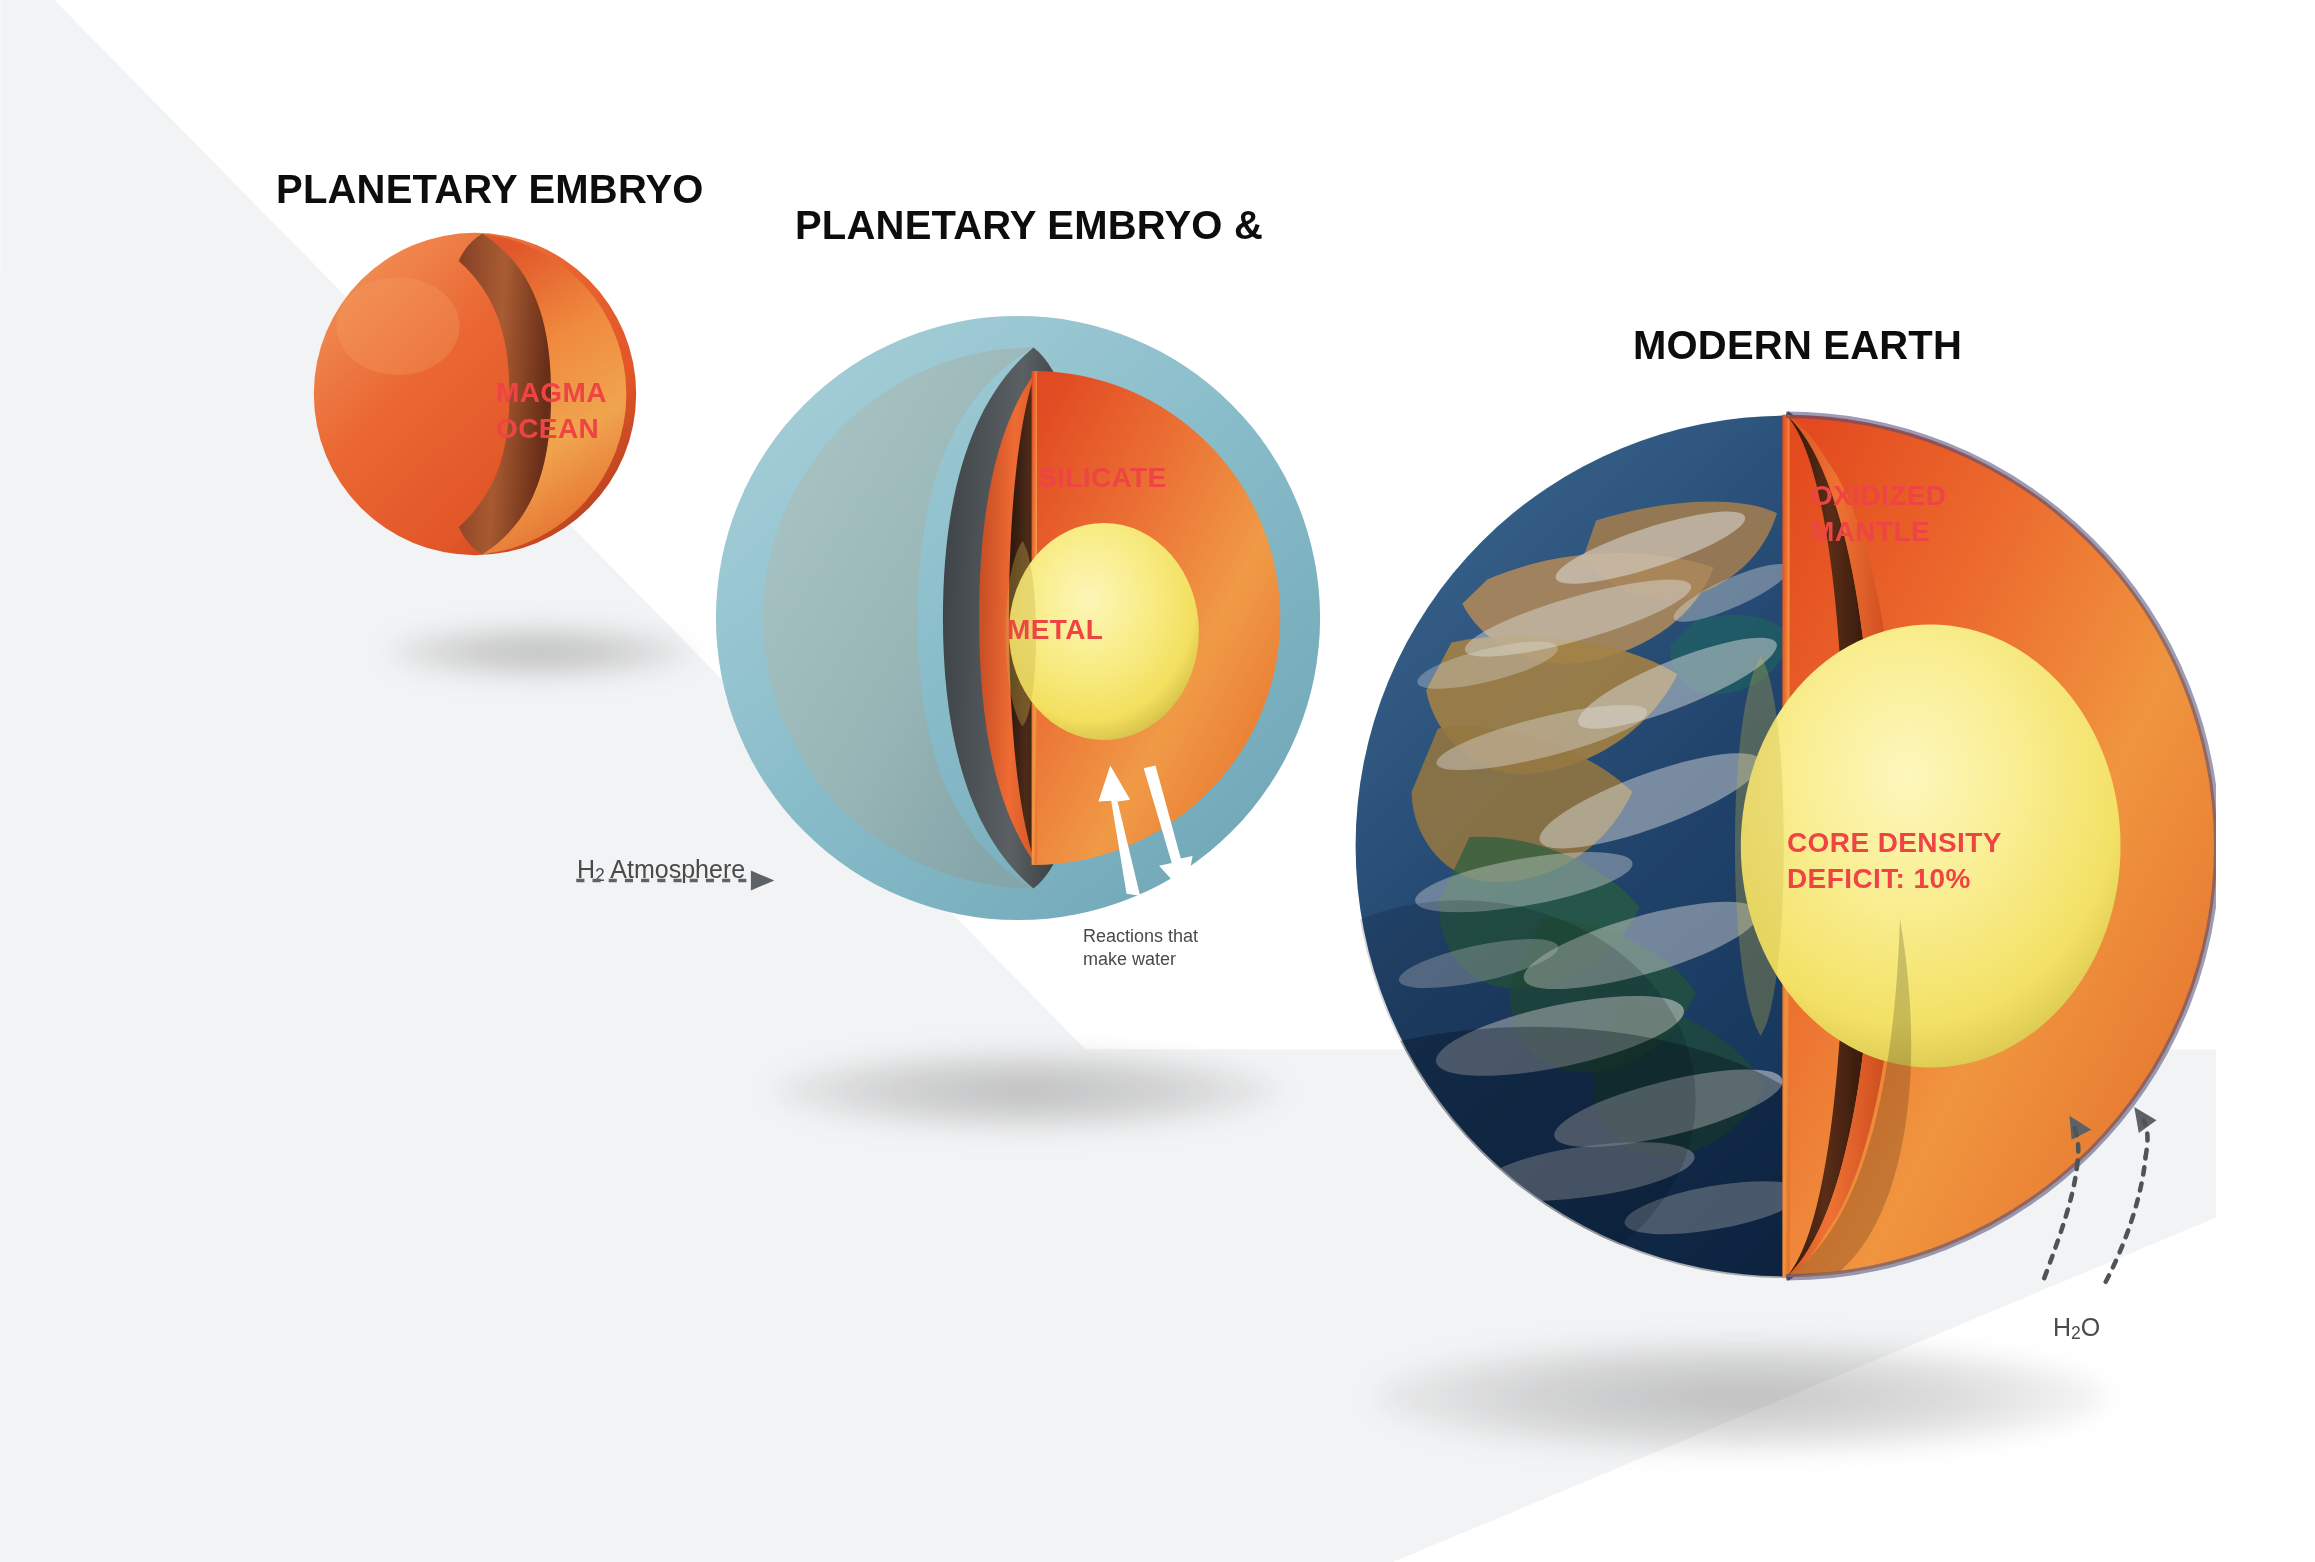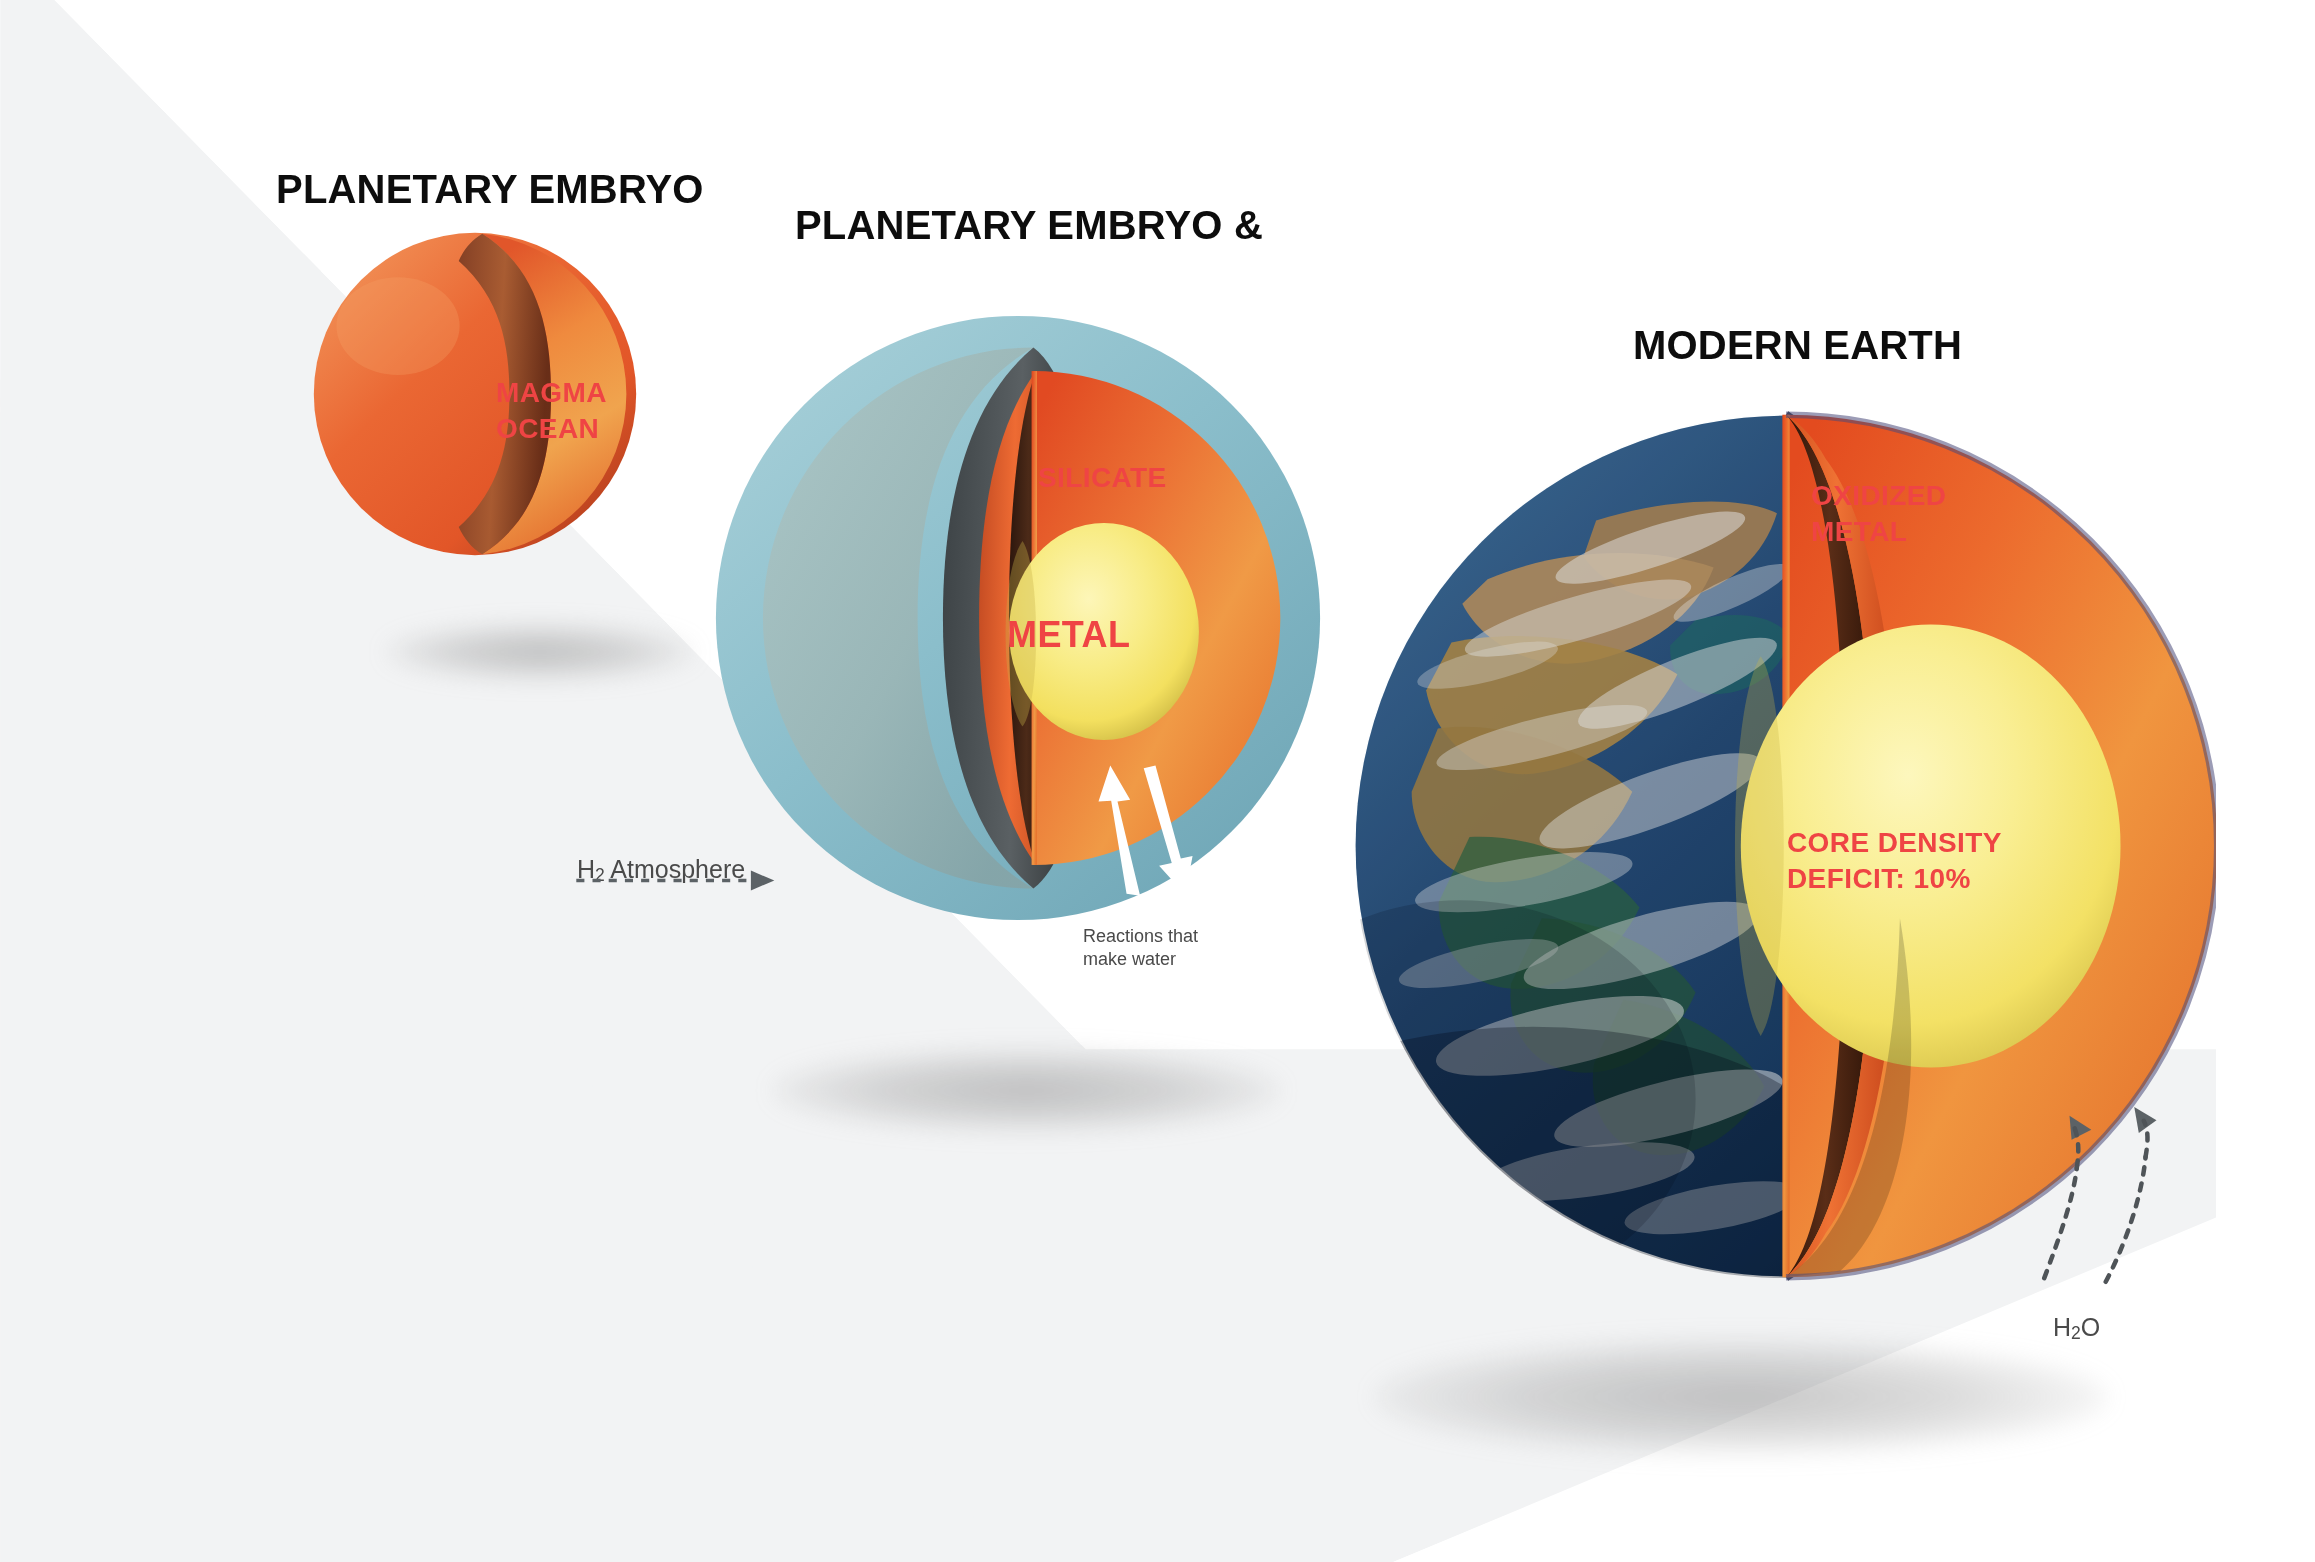--- a/index.html
+++ b/index.html
@@ -223,21 +223,21 @@
 
       <g>
         <path d="M455,640 L470,642 L445,538 L459,536 L437,498 L424,538 L438,537 Z" fill="#ffffff" transform="translate(0,0)"></path>
         <path d="M487,498 L474,501 L505,606 L491,609 L520,641 L528,598 L515,601 Z" fill="#ffffff"></path>
       </g>
     </svg>
   </div>
 
   <div class="inner-label" id="label-silicate" style="left:1038px; top:460px; font-size:28px;">SILICATE</div>
 
-  <div class="inner-label" id="label-metal" style="left:1007px; top:612px; font-size:36px;">METAL</div>
+  <div class="inner-label" id="label-metal" style="left:1007px; top:612px; font-size:28px;">METAL</div>
 
   <div class="callout" style="left:577px; top:821px; font-size:25px;">
     <span>H</span><sub>2</sub><span> Atmosphere</span>
   </div>
   <svg style="position:absolute; left:574px; top:867px;" width="208" height="27" viewBox="0 0 230 30">
     <line x1="2" y1="15" x2="196" y2="15" stroke="#5c6266" stroke-width="4" stroke-dasharray="9 9" stroke-linecap="butt"></line>
     <polygon points="196,4 222,15 196,26" fill="#5c6266"></polygon>
   </svg>
 
   <div class="callout" style="left:1083px; top:925px; font-size:18px;">Reactions that
@@ -354,21 +354,21 @@
       <ellipse cx="640" cy="480" rx="210" ry="245" fill="url(#earth-core)"></ellipse>
       <path d="M452,270 C414,330 414,630 452,690 C486,640 486,320 452,270 Z" fill="#cbb546" opacity="0.30"></path>
 
       <path d="M480,957 C560,905 600,760 606,560 C640,760 600,900 540,950 Z" fill="#000000" opacity="0.18"></path>
 
       <path d="M480,3 A477,477 0 0 1 480,957" fill="none" stroke="#4a4b7a" stroke-width="7" opacity="0.55"></path>
     </svg>
   </div>
 
   <div class="inner-label" id="label-oxidized-mantle" style="left:1811px; top:478px; font-size:28px;">OXIDIZED
-METAL</div>
+MANTLE</div>
 
   <div class="inner-label" id="label-core-density" style="left:1776px; top:825px; font-size:28px;margin-left:11px;">CORE DENSITY
 DEFICIT: 10%</div>
 
   <svg style="position:absolute; left:2017px; top:1081px;" width="163" height="208" viewBox="0 0 180 230">
     <path d="M30,218 C48,170 62,130 66,96" fill="none" stroke="#4f5458" stroke-width="5" stroke-dasharray="8 10" stroke-linecap="round"></path>
     <polygon points="56,40 82,52 62,66" fill="#5c6266" transform="rotate(8 69 53)"></polygon>
     <path d="M66,96 C70,70 66,58 62,48" fill="none" stroke="#4f5458" stroke-width="5" stroke-dasharray="8 10" stroke-linecap="round"></path>
     <path d="M98,222 C120,180 138,128 142,84" fill="none" stroke="#4f5458" stroke-width="5" stroke-dasharray="8 10" stroke-linecap="round"></path>
     <polygon points="128,30 154,42 136,58" fill="#5c6266" transform="rotate(6 140 44)"></polygon>

